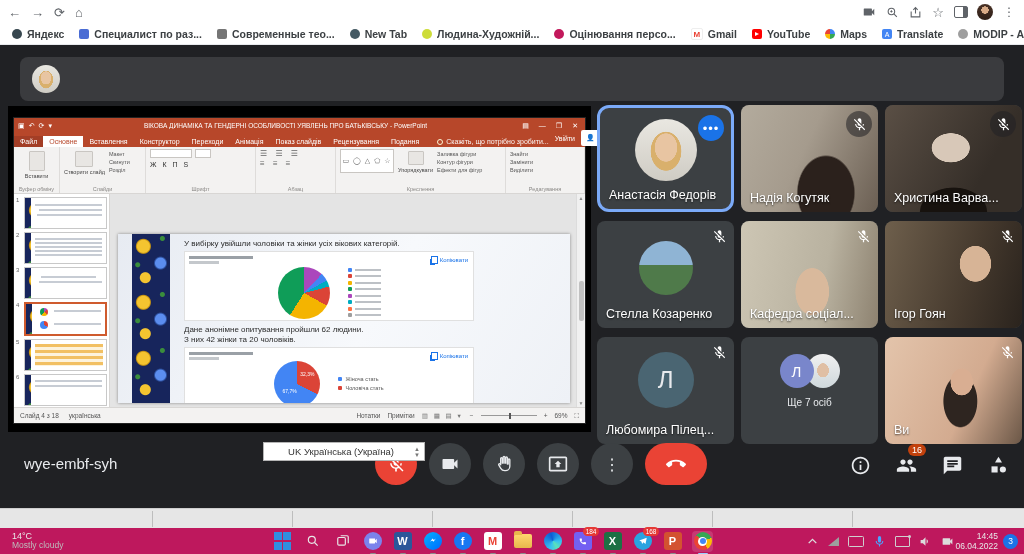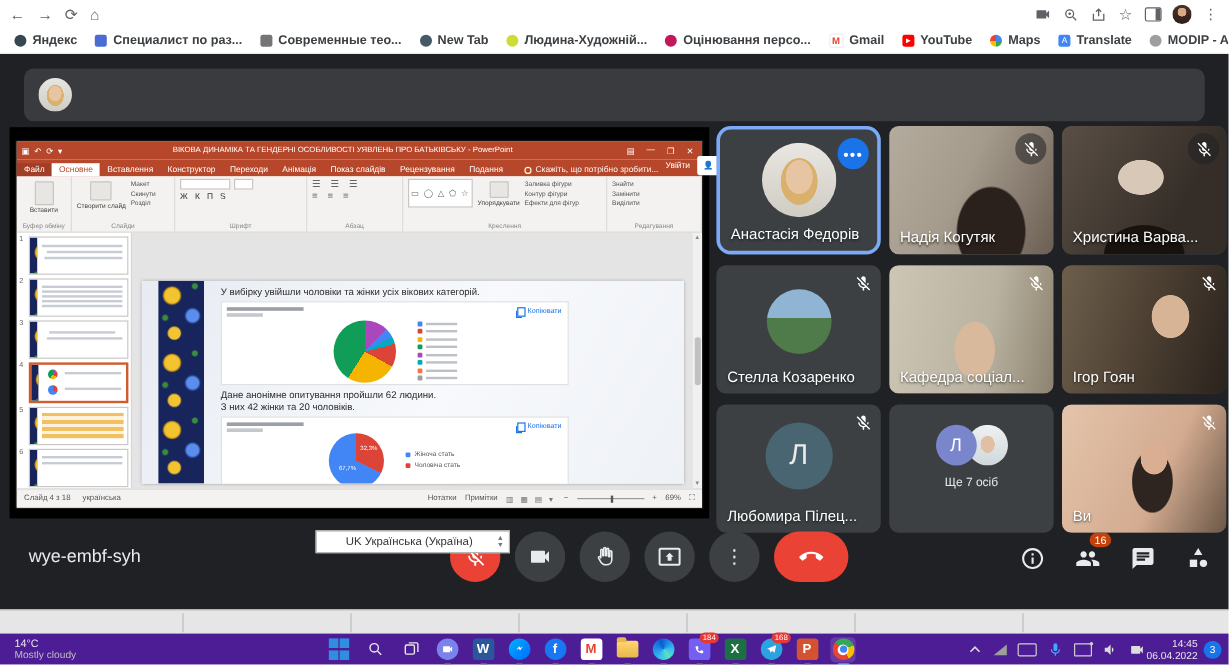--- a/index.html
+++ b/index.html
@@ -131,21 +131,21 @@
   .spara{font-size:7px;color:#2b2b2b;margin:3px 0 0;line-height:1.3;}
   .vscroll{width:9px;background:#f0f0f0;border-left:1px solid #dcdcdc;display:flex;flex-direction:column;align-items:center;justify-content:space-between;font-size:5px;color:#888;padding:1px 0;box-sizing:border-box;}
   .vthumb{width:5px;height:40px;background:#c1c1c1;border-radius:2px;}
   .ppt-status{height:15px;background:#f3f2f1;border-top:1px solid #d8d6d4;display:flex;align-items:center;font-size:6.5px;color:#555;padding:0 6px;gap:10px;flex:0 0 auto;}
   .st-right{margin-left:auto;display:flex;align-items:center;gap:7px;}
   .zoomline{width:56px;height:1px;background:#999;position:relative;}
   .zoomline::after{content:"";position:absolute;left:50%;top:-2.5px;width:2px;height:6px;background:#555;}
   
   .strip{position:absolute;top:508px;left:0;right:0;height:20px;background:#e6e6e6;border-top:1px solid #cfcfcf;}
   .strip .div{position:absolute;top:2px;bottom:2px;width:1px;background:#bdbdbd;}
-  .taskbar{position:absolute;top:528px;left:0;right:0;height:26px;background:#4c1d95;display:flex;align-items:center;}
+  .taskbar{position:absolute;top:528px;left:0;right:0;height:26px;background:#be185d;display:flex;align-items:center;}
   .weather{margin-left:12px;color:#e8e8e8;font-size:9px;line-height:1.15;}
   .weather .cond{color:#bdbdbd;font-size:8.5px;}
   .tb-center{position:absolute;left:272px;display:flex;gap:9px;align-items:center;}
   .tico{position:relative;width:21px;height:21px;display:flex;align-items:center;justify-content:center;cursor:pointer;}
   .tico .dot{position:absolute;bottom:-3px;left:50%;transform:translateX(-50%);width:6px;height:2px;border-radius:1px;background:#8a8a8a;}
   .tico.activew{background:rgba(255,255,255,.14);border-radius:4px;}
   .tico.activew .dot{background:#9ad0ff;width:10px;}
   .nbadge{position:absolute;top:-4px;right:-6px;background:#e53935;color:#fff;font-size:6.5px;border-radius:7px;padding:0 2.5px;line-height:9px;}
   .sq4{display:grid;grid-template-columns:8px 8px;grid-template-rows:8px 8px;gap:1.5px;}
   .sq4 div{background:#2f8ee0;}

